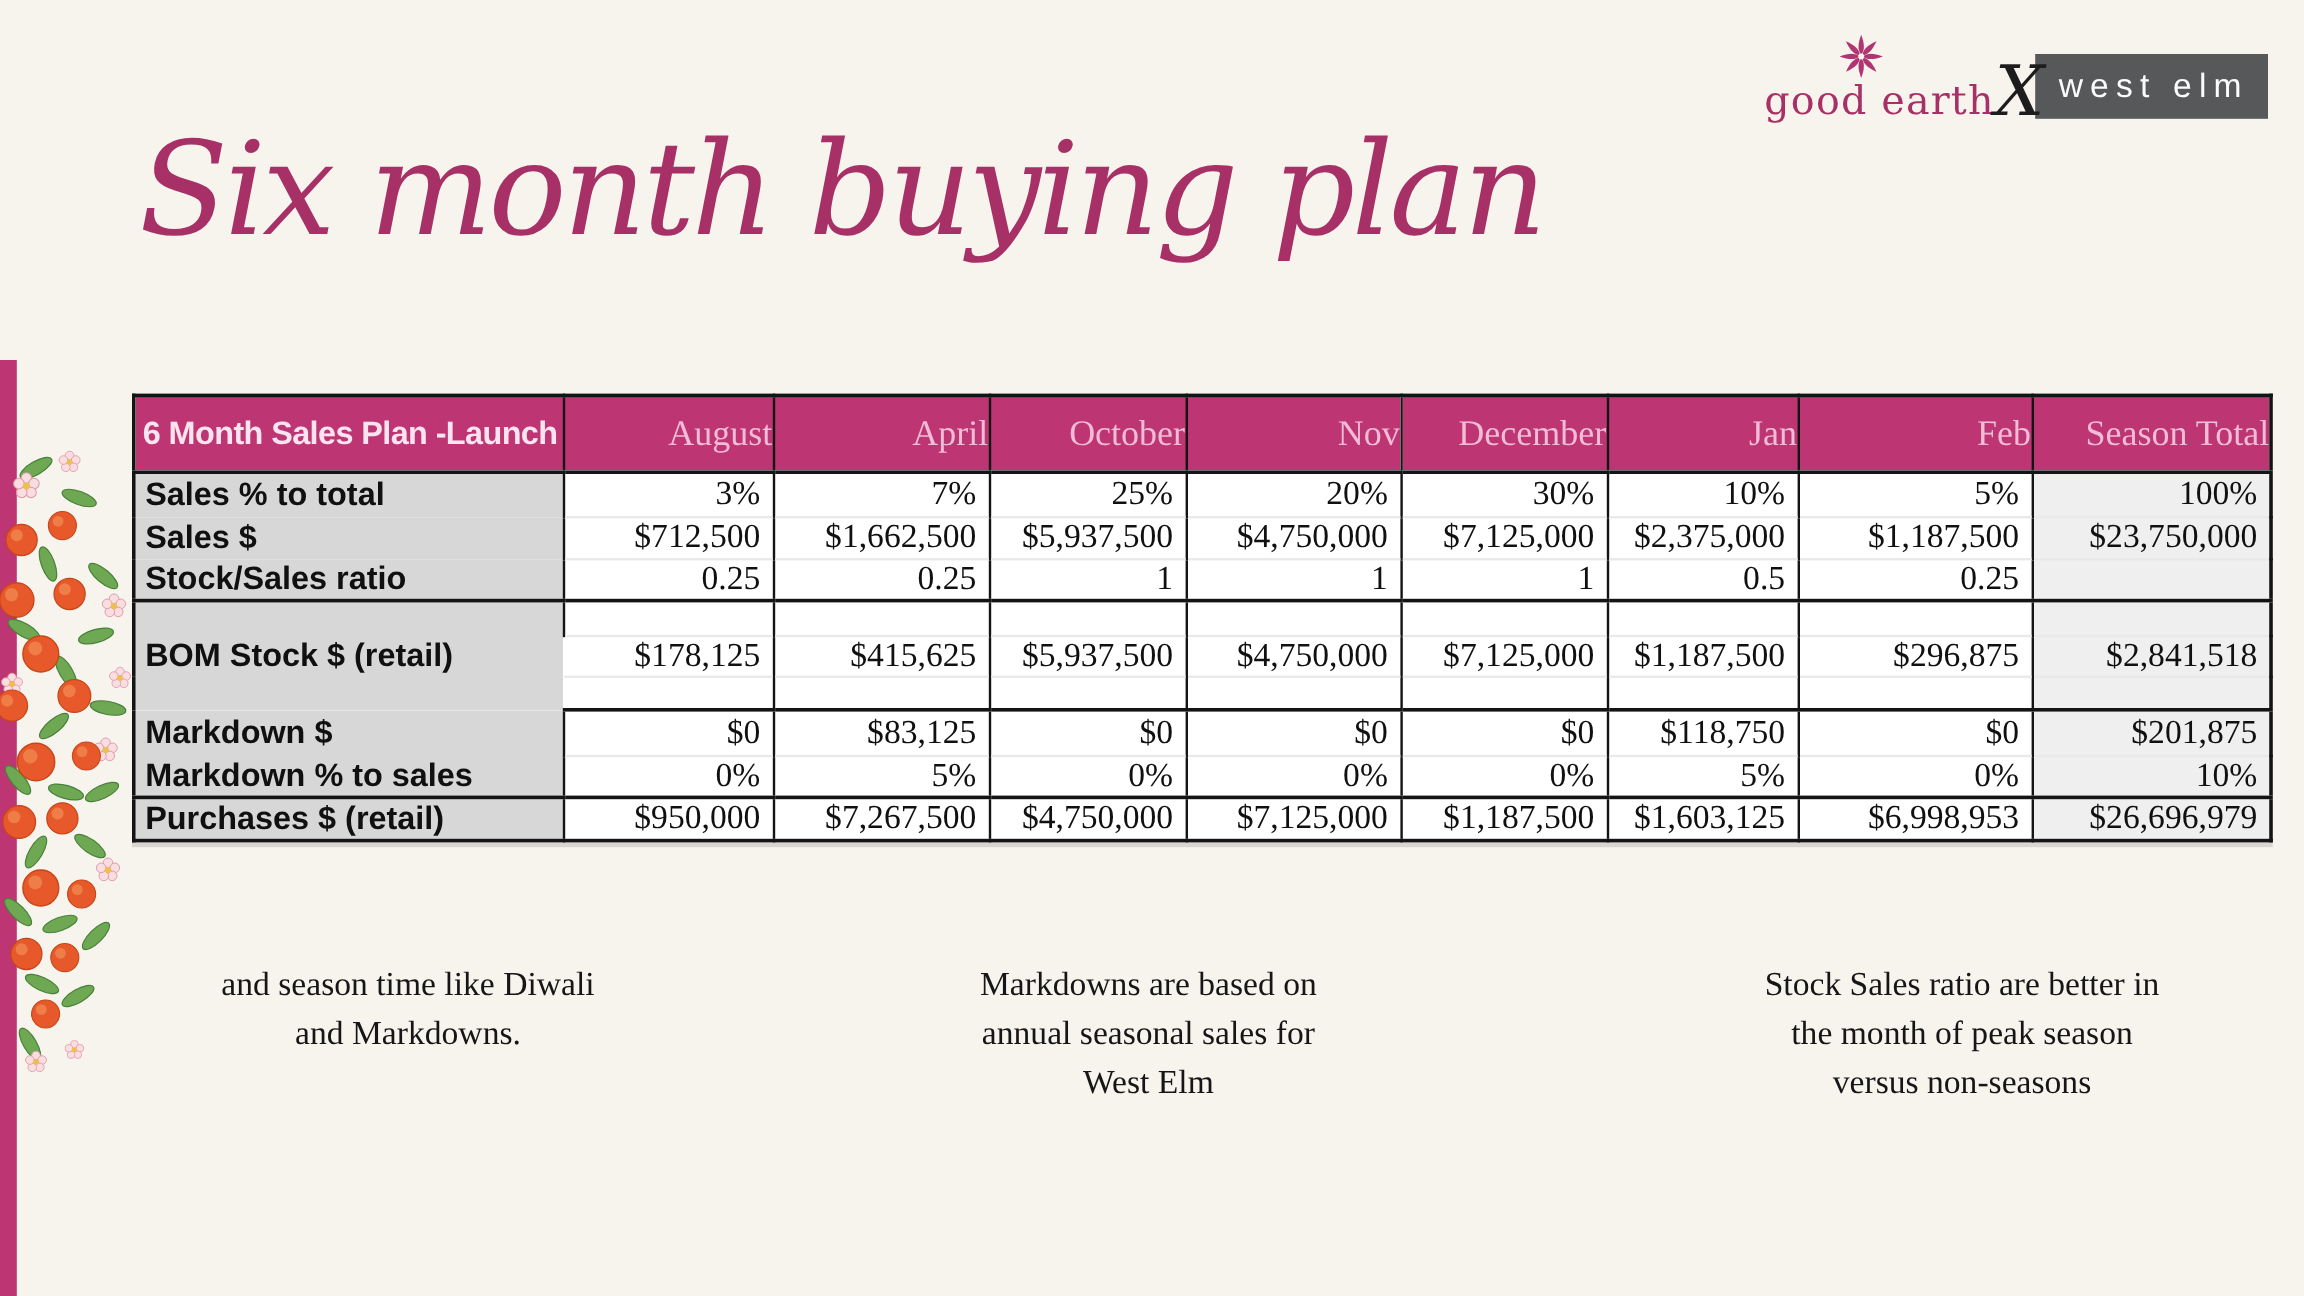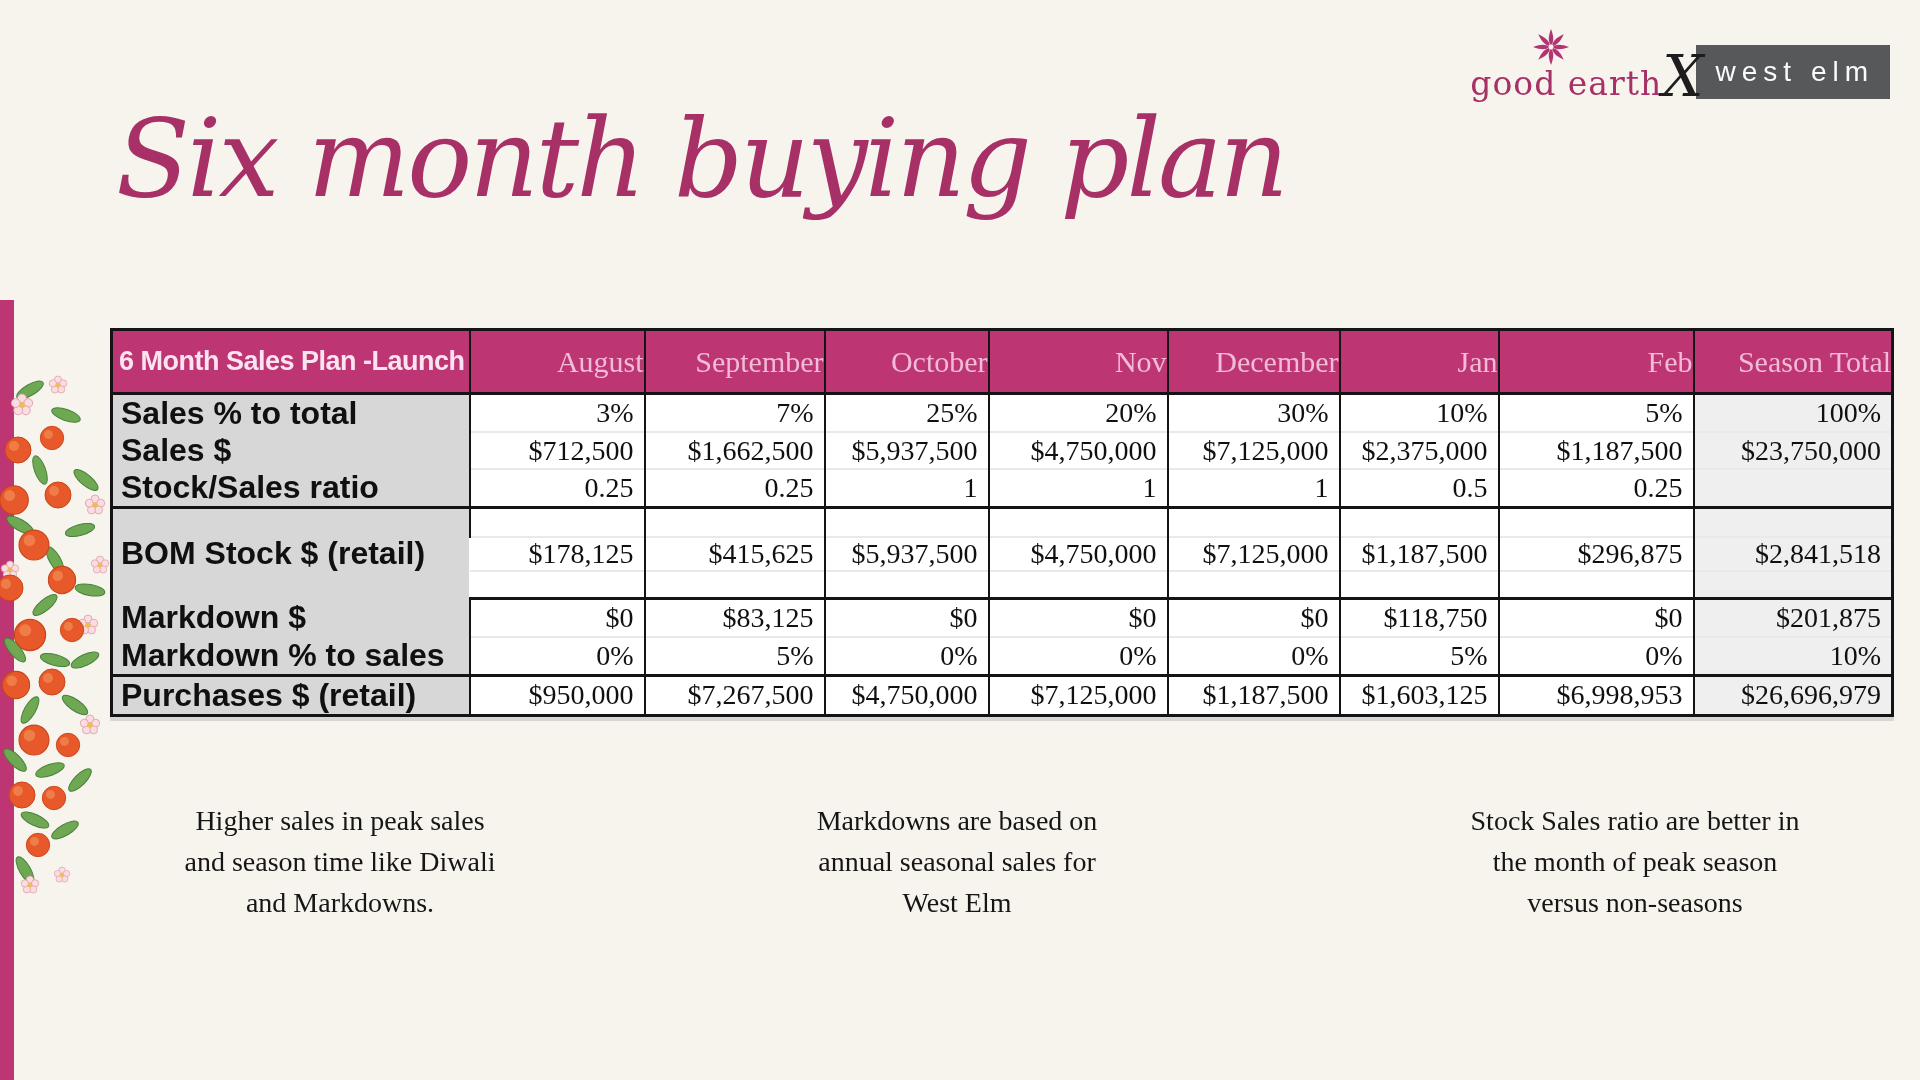--- a/index.html
+++ b/index.html
@@ -59,21 +59,21 @@
     color:#F2BBD7; font-size:30px; text-align:right;
     border-bottom:3px solid #141414;
   }
   thead th.corner {
     font-family:"Liberation Sans", sans-serif; font-weight:bold;
     color:#FBE4F0; text-align:center; font-size:27px; letter-spacing:-0.5px;
     padding:0 4px 0 6px; white-space:nowrap;
   }
 
   td.label {
-    background:#D7D7D7; font-weight:bold; font-size:32px; color:#101010;
+    background:#D7D7D7; font-weight:bold; font-size:27px; color:#101010;
     text-align:left; padding:0 6px 0 8px; white-space:nowrap;
   }
   td.v {
     background:#FFFFFF; font-family:"Liberation Serif", serif;
     font-size:28px; color:#101010; text-align:right; padding:0 10px;
     white-space:nowrap;
   }
   td.total { background:#EFEFEF; }
 
   tr.lt td.v { border-top:2px solid #E9E9E9; }
@@ -205,21 +205,21 @@
       <col style="width:179px">
       <col style="width:172px">
     <col style="width:159px">
       <col style="width:195px">
       <col style="width:199px">
   </colgroup>
   <thead>
     <tr>
       <th class="corner">6 Month Sales Plan -Launch</th>
       <th>August</th>
-      <th>September</th>
+      <th>April</th>
       <th>October</th>
       <th>Nov</th>
       <th>December</th>
       <th>Jan</th>
       <th>Feb</th>
       <th>Season Total</th>
     </tr>
   </thead>
   <tbody>
     <tr class="rh-a">
@@ -316,21 +316,20 @@
       <td class="v">$7,125,000</td>
       <td class="v">$1,187,500</td>
       <td class="v">$1,603,125</td>
       <td class="v">$6,998,953</td>
       <td class="v total">$26,696,979</td>
     </tr>
   </tbody>
 </table>
 
 <div class="note note1">
-  <div>Higher sales in peak sales</div>
   <div>and season time like Diwali</div>
   <div>and Markdowns.</div>
 </div>
 <div class="note note2">
   <div>Markdowns are based on</div>
   <div>annual seasonal sales for</div>
   <div>West Elm</div>
 </div>
 <div class="note note3">
   <div>Stock Sales ratio are better in</div>

